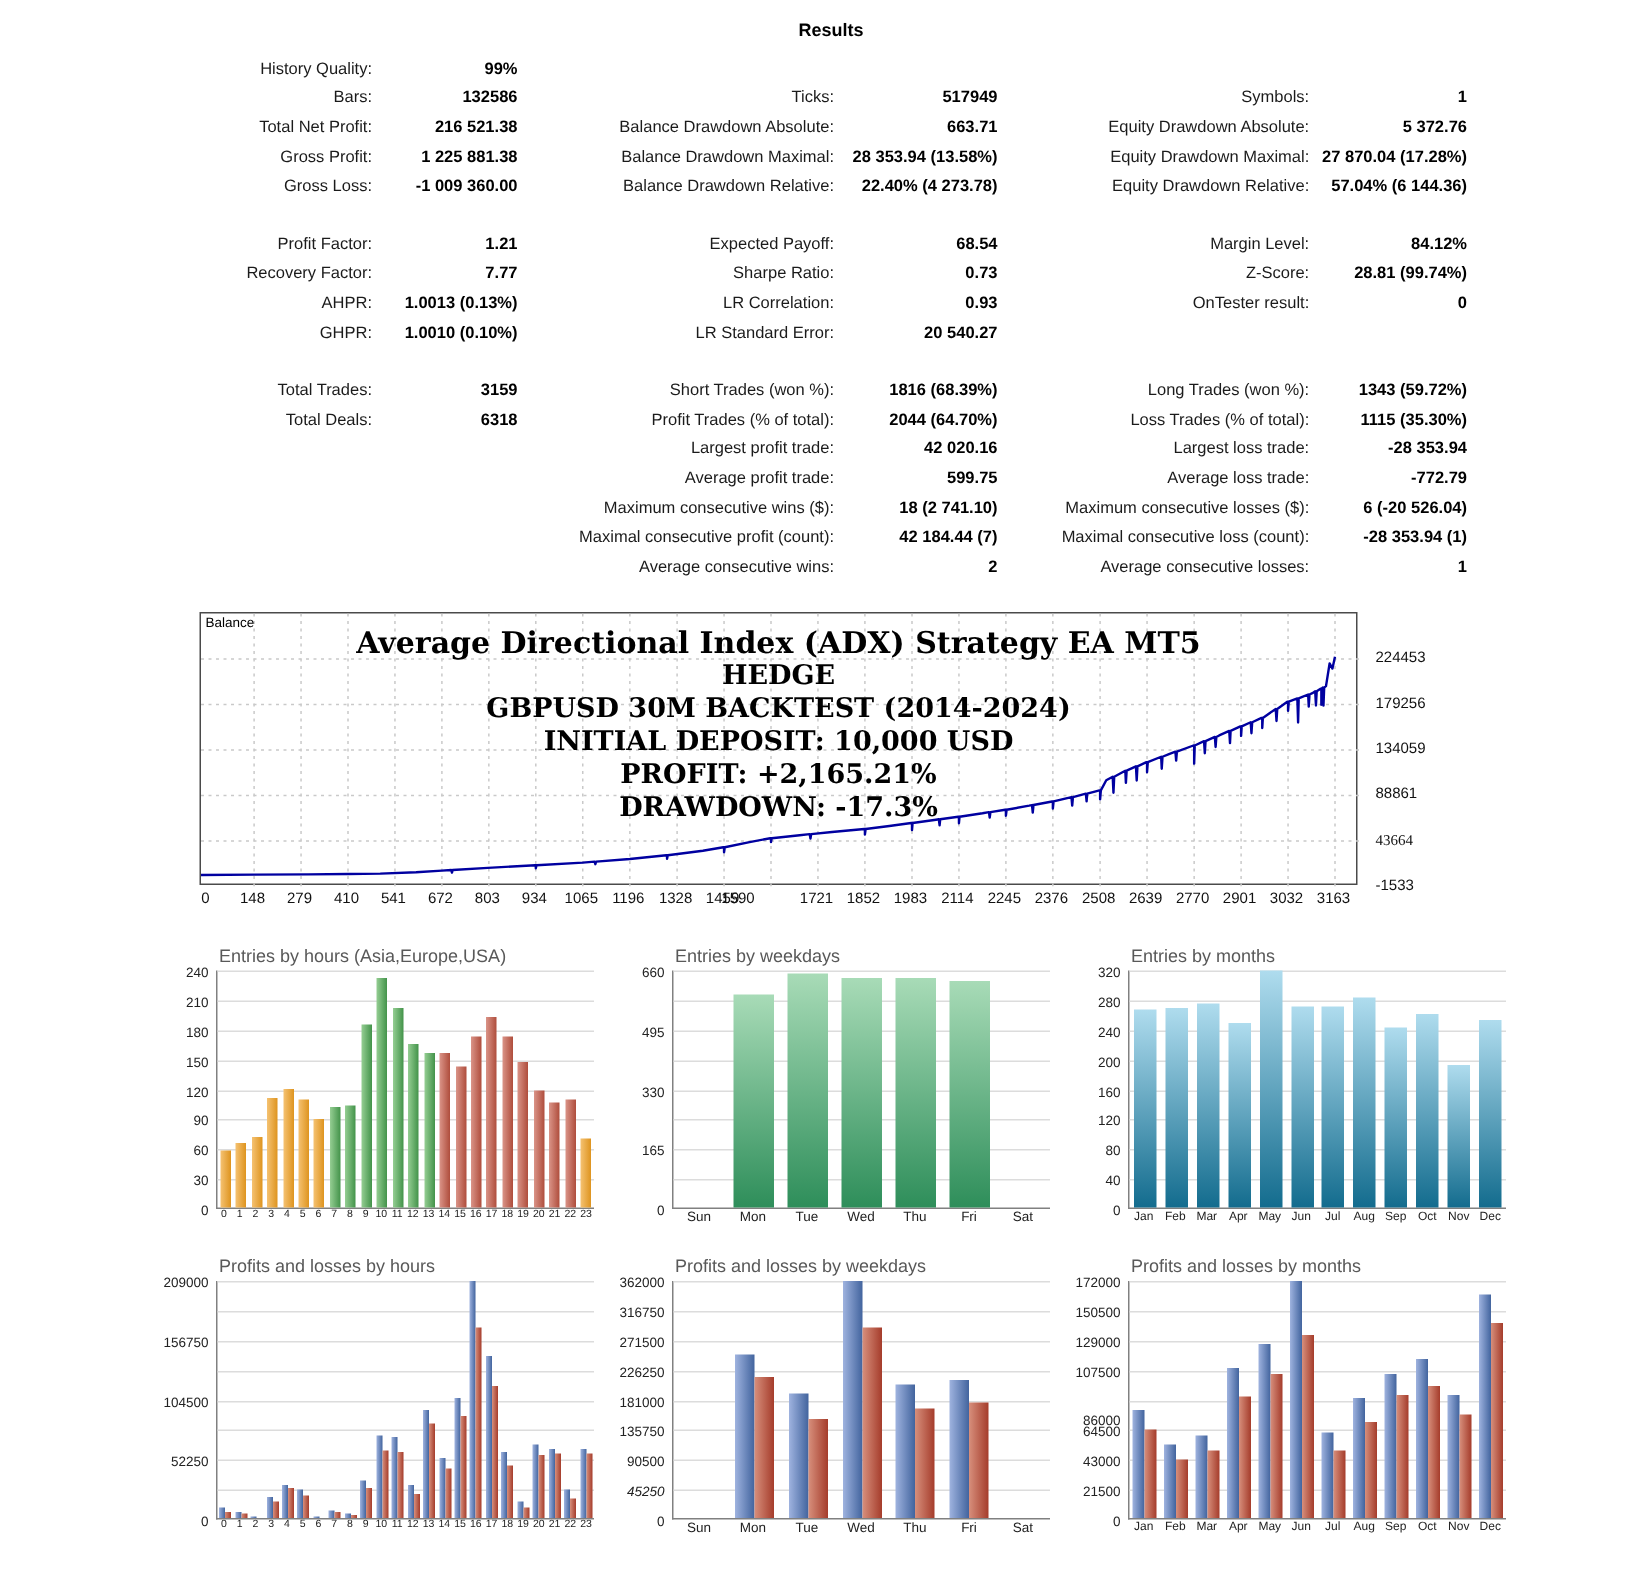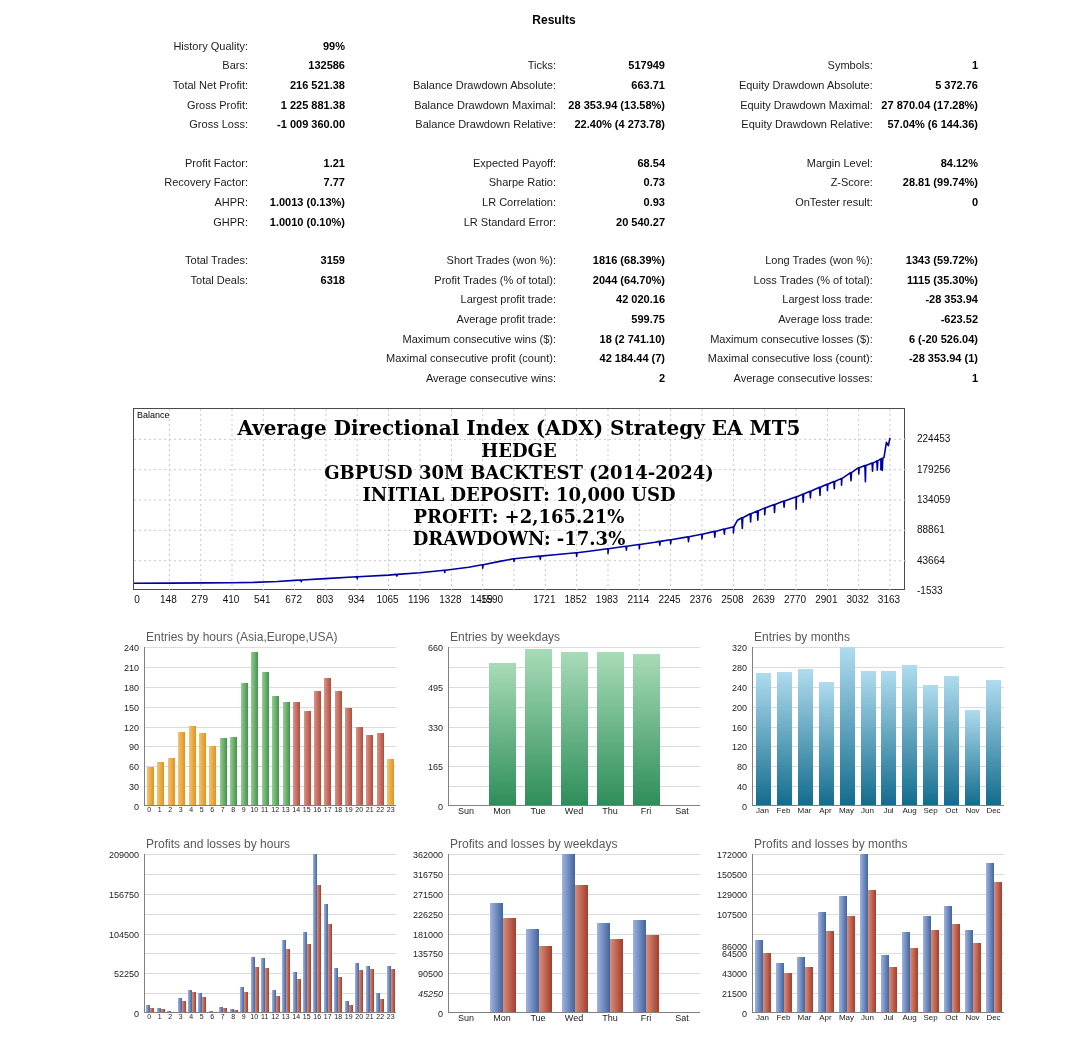--- a/index.html
+++ b/index.html
@@ -238,21 +238,21 @@
         <div class="r-cell r-c1">
           <span class="r-label"></span>
           <span class="r-value"></span>
         </div>
         <div class="r-cell r-c2">
           <span class="r-label">Average profit trade:</span>
           <span class="r-value">599.75</span>
         </div>
         <div class="r-cell r-c3">
           <span class="r-label">Average loss trade:</span>
-          <span class="r-value">-623.52</span>
+          <span class="r-value">-772.79</span>
         </div>
       </div>
       <div class="r-row">
         <div class="r-cell r-c1">
           <span class="r-label"></span>
           <span class="r-value"></span>
         </div>
         <div class="r-cell r-c2">
           <span class="r-label">Maximum consecutive wins ($):</span>
           <span class="r-value">18 (2 741.10)</span>
@@ -332,21 +332,21 @@
       <div class="ov-big">Average Directional Index (ADX) Strategy EA MT5</div>
       <div class="ov">HEDGE</div>
       <div class="ov">GBPUSD 30M BACKTEST (2014-2024)</div>
       <div class="ov">INITIAL DEPOSIT: 10,000 USD</div>
       <div class="ov">PROFIT: +2,165.21%</div>
       <div class="ov">DRAWDOWN: -17.3%</div>
     </div>
   </div>
   <div class="balance-ylabels" id="bal-y">
       <span style="top: 177px;">-1533</span>
-      <span style="top: 146.667px;">43664</span>
+      <span style="top: 146.667px; font-family: Liberation Serif, serif;">43664</span>
       <span style="top: 116.334px;">88861</span>
       <span style="top: 85.9997px;">134059</span>
       <span style="top: 55.6664px;">179256</span>
       <span style="top: 25.3332px;">224453</span>
     </div>
   <div class="balance-xlabels" id="bal-x">
       <span style="left: 4px;">0</span>
       <span style="left: 35.3734px;">148</span>
       <span style="left: 66.6836px;">279</span>
       <span style="left: 97.9938px;">410</span>

